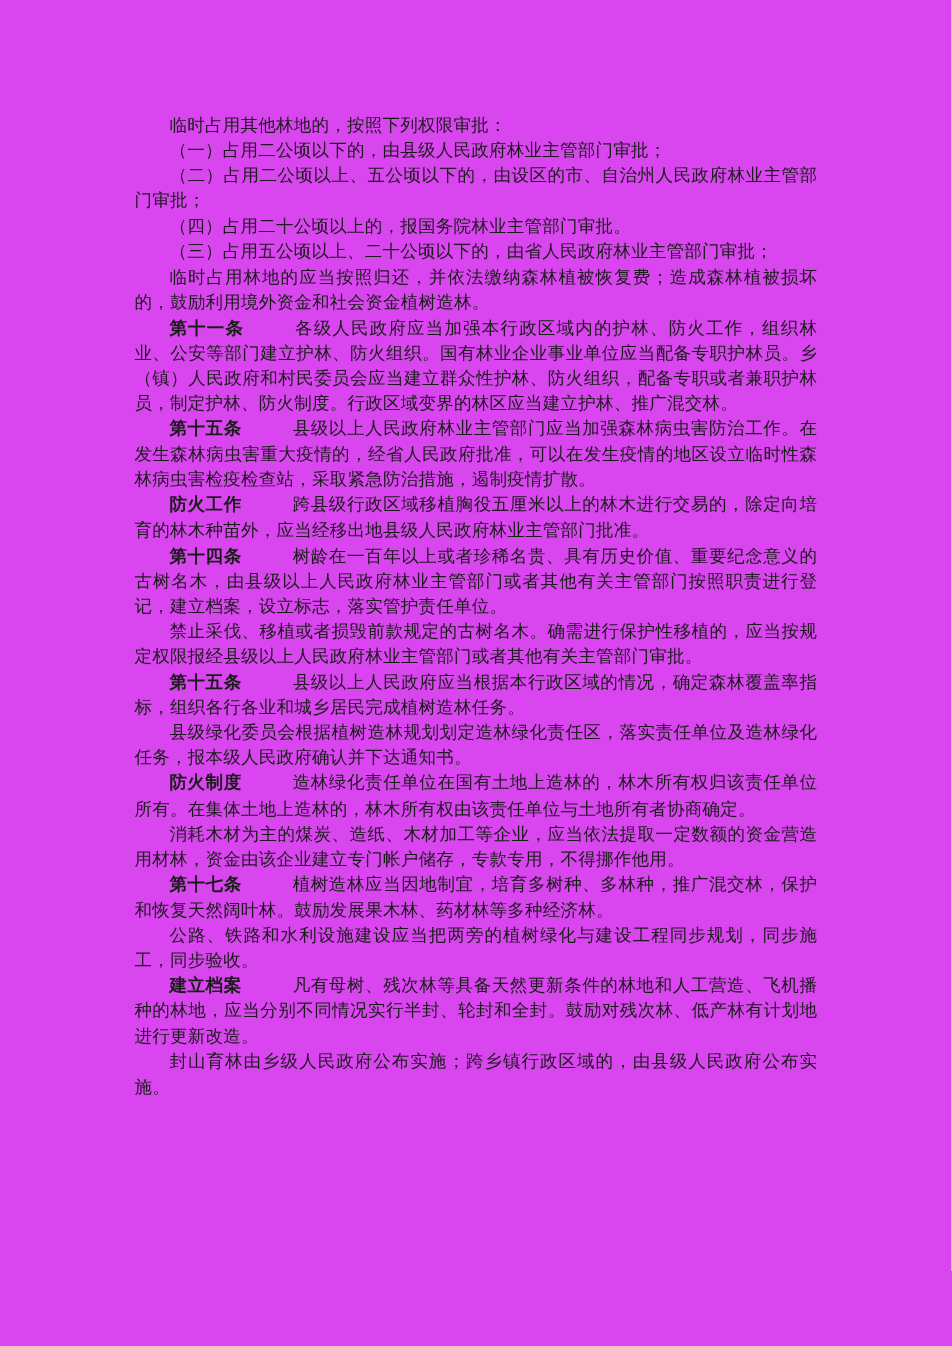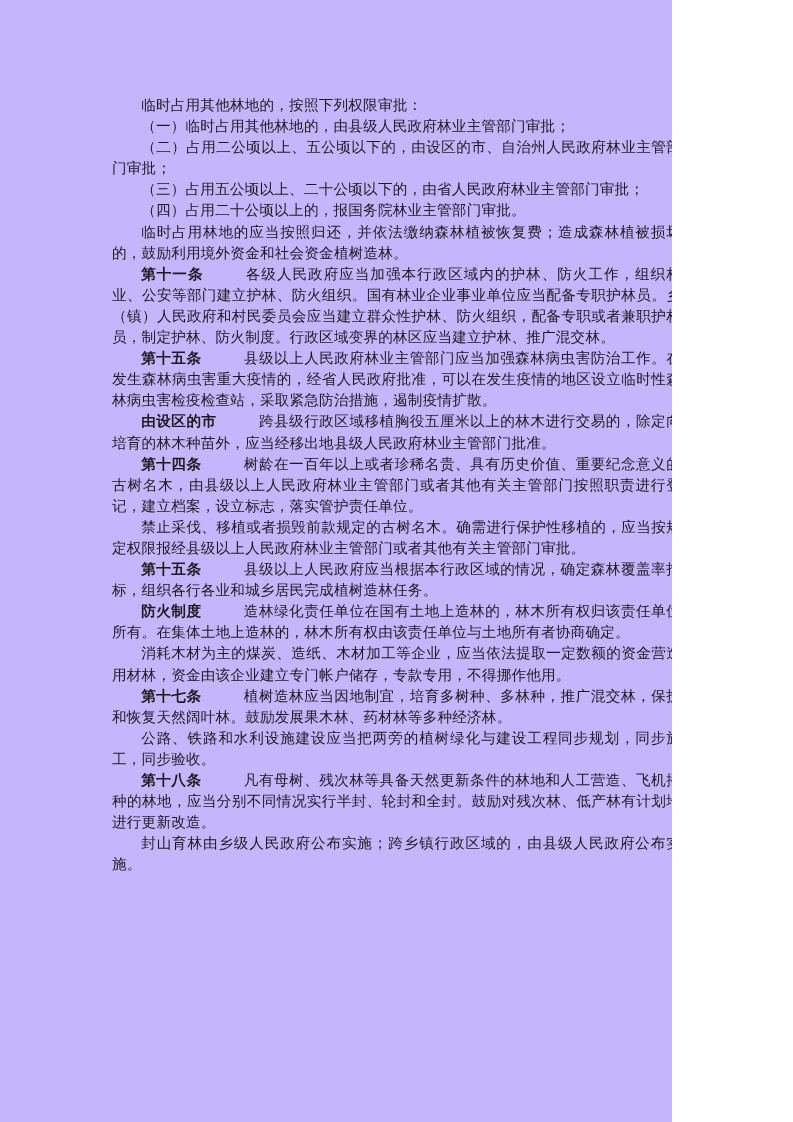--- a/index.html
+++ b/index.html
@@ -2,23 +2,23 @@
 <html lang="zh"><head>
 <meta charset="utf-8">
 <style>
   html, body {
     margin: 0;
     padding: 0;
     background: #ffffff;
   }
   .page {
     position: relative;
-    width: 672px;
+    width: 793px;
     height: 1122px;
-    background: #c4b5fd;
+    background: #d946ef;
     overflow: hidden;
     font-family: "Liberation Serif", "DejaVu Serif", serif;
   }
   .textblock {
     position: absolute;
     left: 112px;
     top: 95px;
     width: 569px;
     color: #1b1b1b;
     font-size: 14.6px;
@@ -38,51 +38,52 @@
     margin-top: 39px;
   }
 </style>
 </head>
 <body>
 
 <div class="page">
   <div class="textblock" id="textblock">
   <p class="para"><span class="para-text">临时占用其他林地的，按照下列权限审批：</span></p>
 
-  <p class="para"><span class="para-text">（一）临时占用其他林地的，由县级人民政府林业主管部门审批；</span></p>
+  <p class="para"><span class="para-text">（一）占用二公顷以下的，由县级人民政府林业主管部门审批；</span></p>
 
   <p class="para"><span class="para-text">（二）占用二公顷以上、五公顷以下的，由设区的市、自治州人民政府林业主管部门审批；</span></p>
 
+  <p class="para"><span class="para-text">（四）占用二十公顷以上的，报国务院林业主管部门审批。</span></p>
+
   <p class="para"><span class="para-text">（三）占用五公顷以上、二十公顷以下的，由省人民政府林业主管部门审批；</span></p>
-
-  <p class="para"><span class="para-text">（四）占用二十公顷以上的，报国务院林业主管部门审批。</span></p>
 
   <p class="para"><span class="para-text">临时占用林地的应当按照归还，并依法缴纳森林植被恢复费；造成森林植被损坏的，鼓励利用境外资金和社会资金植树造林。</span></p>
 
   <p class="para"><span class="article-num">第十一条</span><span class="para-text">各级人民政府应当加强本行政区域内的护林、防火工作，组织林业、公安等部门建立护林、防火组织。国有林业企业事业单位应当配备专职护林员。乡（镇）人民政府和村民委员会应当建立群众性护林、防火组织，配备专职或者兼职护林员，制定护林、防火制度。行政区域变界的林区应当建立护林、推广混交林。</span></p>
 
   <p class="para"><span class="article-num">第十五条</span><span class="para-text">县级以上人民政府林业主管部门应当加强森林病虫害防治工作。在发生森林病虫害重大疫情的，经省人民政府批准，可以在发生疫情的地区设立临时性森林病虫害检疫检查站，采取紧急防治措施，遏制疫情扩散。</span></p>
 
-  <p class="para"><span class="article-num">由设区的市</span><span class="para-text">跨县级行政区域移植胸役五厘米以上的林木进行交易的，除定向培育的林木种苗外，应当经移出地县级人民政府林业主管部门批准。</span></p>
+  <p class="para"><span class="article-num">防火工作</span><span class="para-text">跨县级行政区域移植胸役五厘米以上的林木进行交易的，除定向培育的林木种苗外，应当经移出地县级人民政府林业主管部门批准。</span></p>
 
   <p class="para"><span class="article-num">第十四条</span><span class="para-text">树龄在一百年以上或者珍稀名贵、具有历史价值、重要纪念意义的古树名木，由县级以上人民政府林业主管部门或者其他有关主管部门按照职责进行登记，建立档案，设立标志，落实管护责任单位。</span></p>
 
   <p class="para"><span class="para-text">禁止采伐、移植或者损毁前款规定的古树名木。确需进行保护性移植的，应当按规定权限报经县级以上人民政府林业主管部门或者其他有关主管部门审批。</span></p>
 
   <p class="para"><span class="article-num">第十五条</span><span class="para-text">县级以上人民政府应当根据本行政区域的情况，确定森林覆盖率指标，组织各行各业和城乡居民完成植树造林任务。</span></p>
 
+  <p class="para"><span class="para-text">县级绿化委员会根据植树造林规划划定造林绿化责任区，落实责任单位及造林绿化任务，报本级人民政府确认并下达通知书。</span></p>
 
 
   <p class="para"><span class="article-num">防火制度</span><span class="para-text">造林绿化责任单位在国有土地上造林的，林木所有权归该责任单位所有。在集体土地上造林的，林木所有权由该责任单位与土地所有者协商确定。</span></p>
 
   <p class="para"><span class="para-text">消耗木材为主的煤炭、造纸、木材加工等企业，应当依法提取一定数额的资金营造用材林，资金由该企业建立专门帐户储存，专款专用，不得挪作他用。</span></p>
 
   <p class="para"><span class="article-num">第十七条</span><span class="para-text">植树造林应当因地制宜，培育多树种、多林种，推广混交林，保护和恢复天然阔叶林。鼓励发展果木林、药材林等多种经济林。</span></p>
 
 
   <p class="para"><span class="para-text">公路、铁路和水利设施建设应当把两旁的植树绿化与建设工程同步规划，同步施工，同步验收。</span></p>
 
 
-  <p class="para"><span class="article-num">第十八条</span><span class="para-text">凡有母树、残次林等具备天然更新条件的林地和人工营造、飞机播种的林地，应当分别不同情况实行半封、轮封和全封。鼓励对残次林、低产林有计划地进行更新改造。</span></p>
+  <p class="para"><span class="article-num">建立档案</span><span class="para-text">凡有母树、残次林等具备天然更新条件的林地和人工营造、飞机播种的林地，应当分别不同情况实行半封、轮封和全封。鼓励对残次林、低产林有计划地进行更新改造。</span></p>
 
   <p class="para"><span class="para-text">封山育林由乡级人民政府公布实施；跨乡镇行政区域的，由县级人民政府公布实施。</span></p>
 </div>
 </div>
 
 </body></html>

